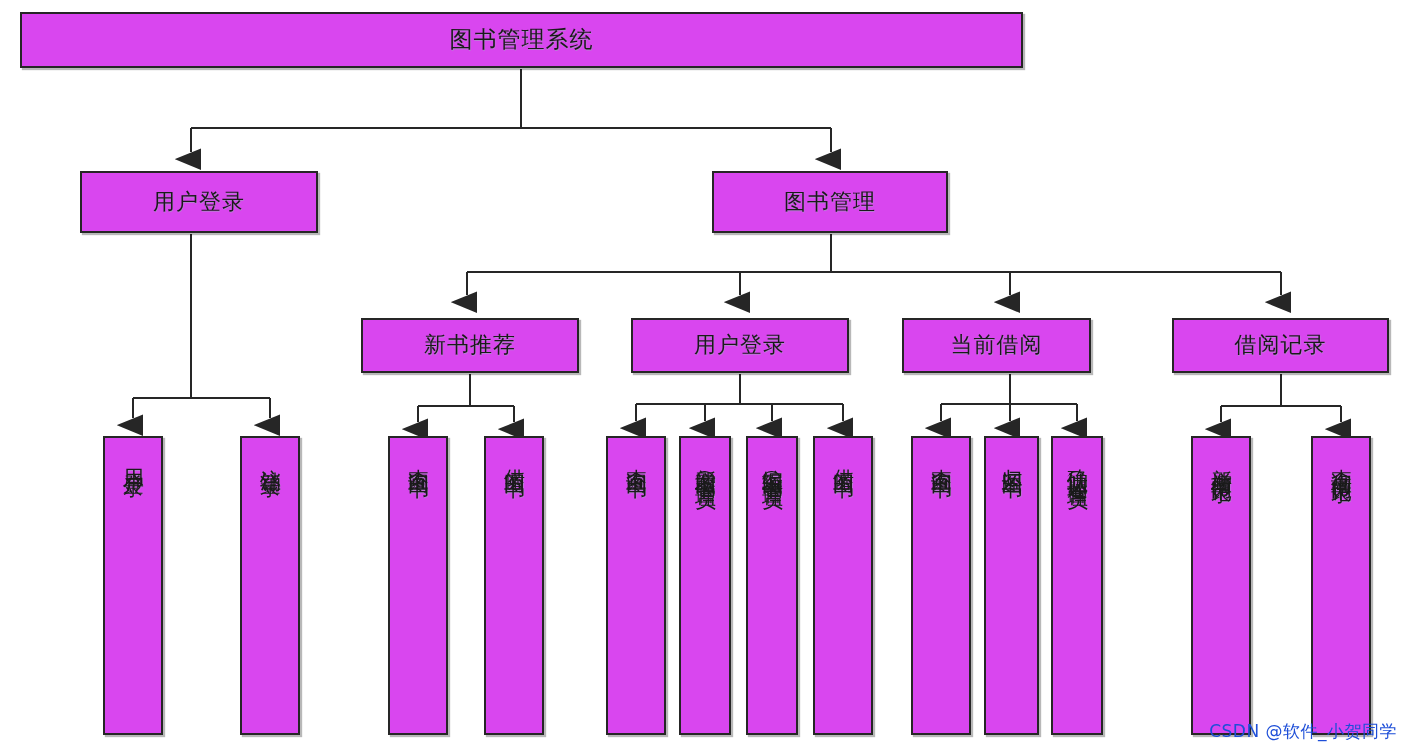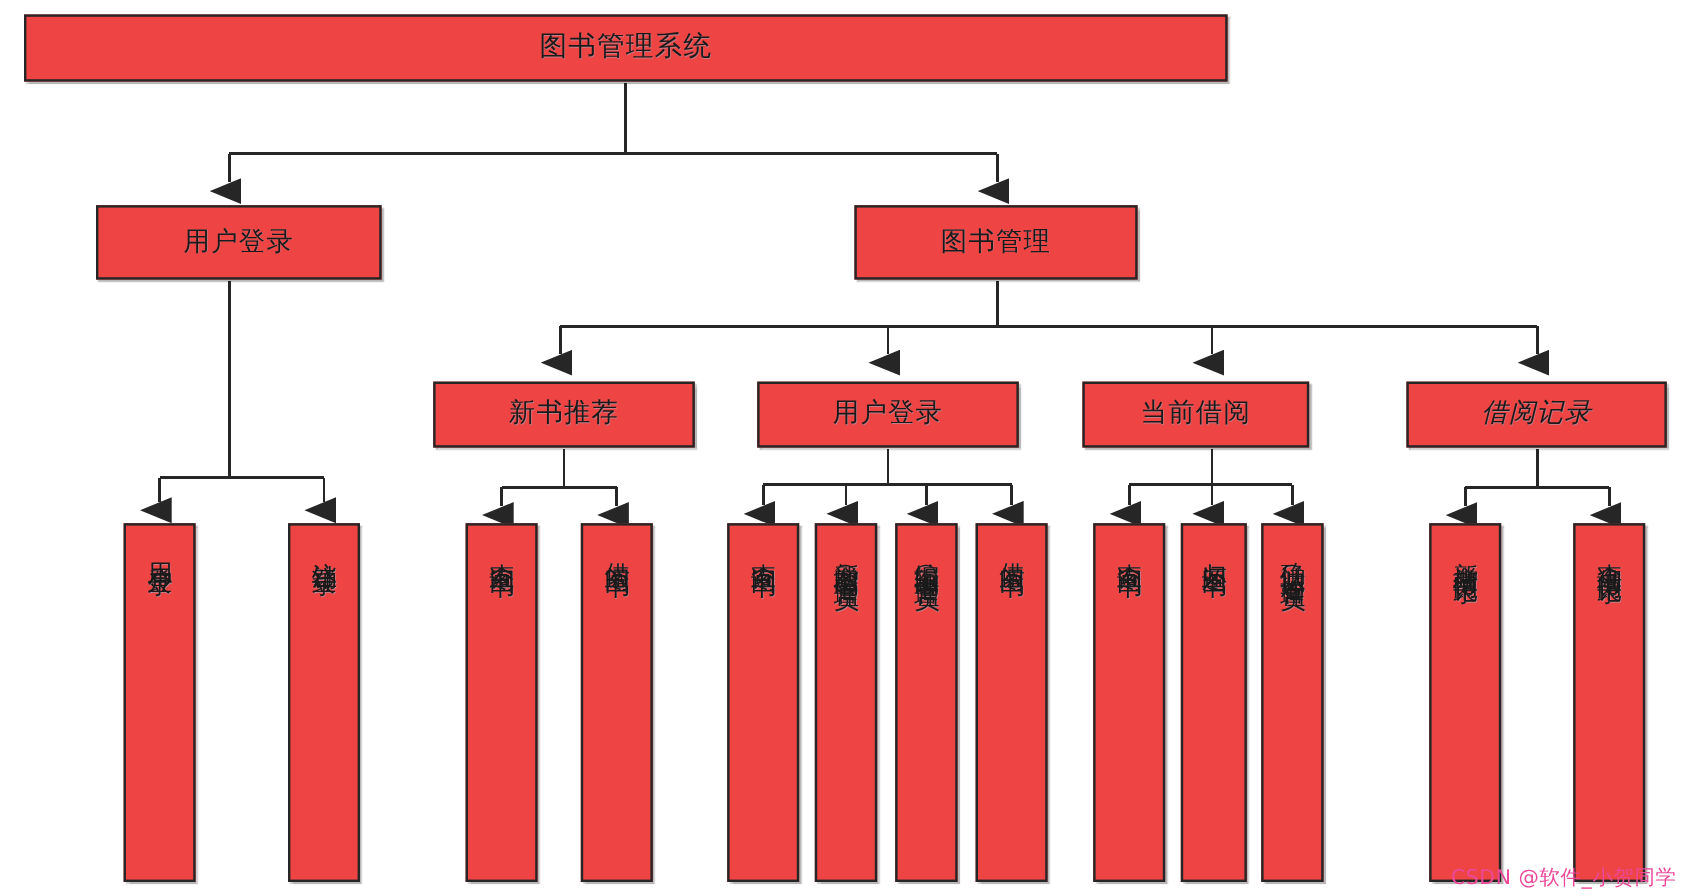--- a/index.html
+++ b/index.html
@@ -10,21 +10,21 @@
     font-family:"DejaVu Sans","Liberation Sans",sans-serif;
     overflow:hidden;
     position:relative;
   }
   #diagram-root{position:absolute;left:0;top:0;width:1405px;height:747px;}
   svg.wires{position:absolute;left:0;top:0;width:1405px;height:747px;pointer-events:none;}
   .node{
     position:absolute;
     box-sizing:border-box;
     border:2px solid #262626;
-    background:#ef4444;
+    background:#d946ef;
     box-shadow:2px 2px 1px rgba(0,0,0,0.28);
     display:flex;
     align-items:center;
     justify-content:center;
     color:#1a1a1a;
     overflow:hidden;
   }
   .node .lbl{
     font-size:22px;
     letter-spacing:1px;
@@ -41,21 +41,21 @@
     letter-spacing:3px;
     line-height:1.18;
     max-height:290px;
   }
   .node.vert.tall .lbl{max-height:285px;}
   #root-node .lbl{font-size:23px;}
   .watermark{
     position:absolute;
     right:8px;bottom:4px;
     font-size:17px;
-    color:#ec4899;
+    color:#1d4ed8;
     letter-spacing:.5px;
     white-space:nowrap;
     user-select:none;
   }
 </style>
 </head>
 <body>
 
 <div id="diagram-root">
 
@@ -122,21 +122,21 @@
 
   <div class="node" style="left:361px;top:318px;width:218px;height:55px;">
     <span class="lbl">新书推荐</span>
   </div>
   <div class="node" style="left:631px;top:318px;width:218px;height:55px;">
     <span class="lbl">用户登录</span>
   </div>
   <div class="node" style="left:902px;top:318px;width:189px;height:55px;">
     <span class="lbl">当前借阅</span>
   </div>
-  <div class="node" style="left:1172px;top:318px;width:217px;height:55px;font-style:italic;">
+  <div class="node" style="left:1172px;top:318px;width:217px;height:55px;">
     <span class="lbl">借阅记录</span>
   </div>
 
   <div class="node vert" style="left:103px;top:436px;width:60px;height:299px;">
     <span class="lbl">用户登录</span>
   </div>
   <div class="node vert" style="left:240px;top:436px;width:60px;height:299px;">
     <span class="lbl">注销登录</span>
   </div>
 

